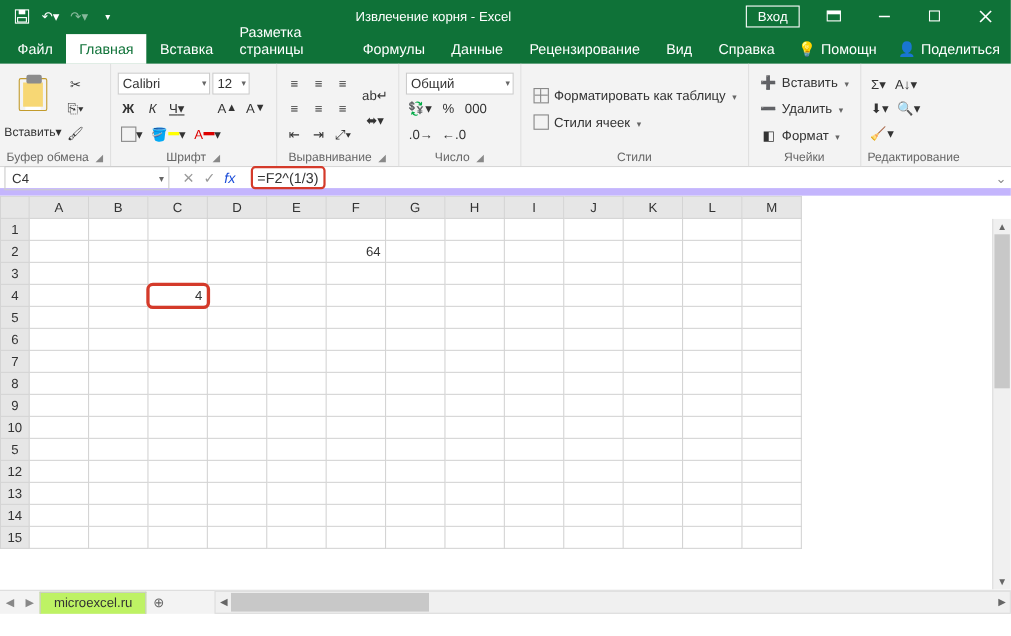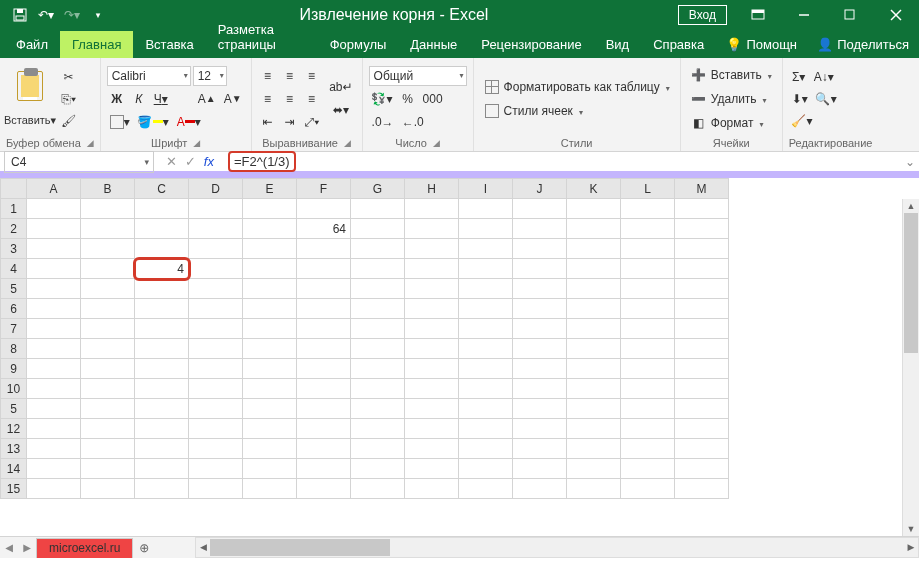--- a/index.html
+++ b/index.html
@@ -2,29 +2,29 @@
 <html><head>
 <meta charset="utf-8">
 <style>
 * { margin: 0; padding: 0; box-sizing: border-box; font-family: "Segoe UI", Arial, sans-serif; }
 body { background: #fff; width: 919px; height: 578px; overflow: hidden; font-size: 12px; color: #333; }
 
 
 .titlebar { height: 30px; background: #0f7238; display: flex; align-items: center; color: #fff; }
 .titlebar .qat { display: flex; align-items: center; padding-left: 8px; gap: 2px; }
 .titlebar .qat .qbtn { width: 24px; height: 24px; display: flex; align-items: center; justify-content: center; cursor: pointer; color: #fff; }
-.titlebar .title { flex: 1; text-align: center; font-size: 16px; }
+.titlebar .title { flex: 1; text-align: center; font-size: 12px; }
 .titlebar .winbtns { display: flex; align-items: center; }
 .titlebar .winbtns .wbtn { width: 46px; height: 30px; display: flex; align-items: center; justify-content: center; cursor: pointer; }
 .titlebar .login { border: 1px solid #fff; padding: 2px 10px; font-size: 12px; margin-right: 8px; cursor: pointer; }
 
 
 .ribbon-tabs { height: 28px; background: #0f7238; display: flex; align-items: flex-end; padding-left: 4px; }
 .ribbon-tabs .tab { padding: 6px 12px; color: #fff; font-size: 13px; cursor: pointer; }
-.ribbon-tabs .tab.active { background: #bef264; color: #0f7238; }
+.ribbon-tabs .tab.active { background: #ffffff; color: #0f7238; }
 .ribbon-tabs .spacer { flex: 1; }
 .ribbon-tabs .rtab { padding: 6px 10px; color: #fff; font-size: 13px; cursor: pointer; display: flex; align-items: center; gap: 4px; }
 
 
 .ribbon { height: 94px; background: #f3f3f3; border-bottom: 1px solid #d4d4d4; display: flex; }
 .group { border-right: 1px solid #e0e0e0; padding: 4px 6px 2px 6px; display: flex; flex-direction: column; justify-content: space-between; }
 .group .glabel { font-size: 11px; color: #666; text-align: center; padding-top: 2px; display: flex; justify-content: center; align-items: center; gap: 6px;}
 .group .glabel .dlg { font-size: 9px; color: #888; cursor: pointer; }
 .group .controls { display: flex; gap: 4px; flex: 1; }
 
@@ -67,21 +67,21 @@
 .colw { width: 54px; }
 .corner { background: #e6e6e6; width:26px; border:1px solid #d4d4d4;}
 .activecell { outline: 3px solid #d43a2a; outline-offset: -1px; border-radius: 4px; }
 .vscroll { position:absolute; right:0; top:21px; bottom:0; width:17px; background:#f0f0f0; border-left:1px solid #ddd;}
 .vscroll .thumb { position:absolute; top:14px; left:1px; right:1px; height:140px; background:#c8c8c8;}
 .vscroll .arr { position:absolute; left:0;right:0; height:14px; text-align:center; font-size:9px; color:#666; line-height:14px; cursor:pointer;}
 
 
 .sheetrow { height: 22px; border-top: 1px solid #d4d4d4; display: flex; align-items: stretch; background:#f3f3f3;}
 .sheetrow .navbtn { width: 18px; display:flex; align-items:center; justify-content:center; color:#888; cursor:pointer; font-size:10px;}
-.sheetrow .tab { background:#ef4444; border:1px solid #ccc; border-bottom:none; padding: 2px 12px; font-size:12px; margin-top:1px; cursor:pointer;}
+.sheetrow .tab { background:#bef264; border:1px solid #ccc; border-bottom:none; padding: 2px 12px; font-size:12px; margin-top:1px; cursor:pointer;}
 .sheetrow .addtab { width:22px; display:flex;align-items:center;justify-content:center; color:#666; cursor:pointer;}
 .sheetrow .hscroll { flex:1; margin-left:40px; background:#f0f0f0; border:1px solid #ddd; position:relative;}
 .sheetrow .hscroll .thumb{position:absolute; left:14px; top:1px; bottom:1px; width:180px; background:#c8c8c8;}
 .sheetrow .hscroll .arr{position:absolute; top:0;bottom:0;width:14px; text-align:center; font-size:9px; color:#666; line-height:18px;cursor:pointer;}
 
 
 .status { height: 20px; background: #f3f3f3; border-top: 1px solid #d4d4d4; display: flex; align-items: center; font-size: 11px; color: #555; padding: 0 6px; margin-top: 21px;}
 .status .spacer { flex: 1; }
 .status .vbtn { width: 24px; text-align:center; cursor:pointer; }
 .status .zoom { display:flex; align-items:center; gap:6px; }

